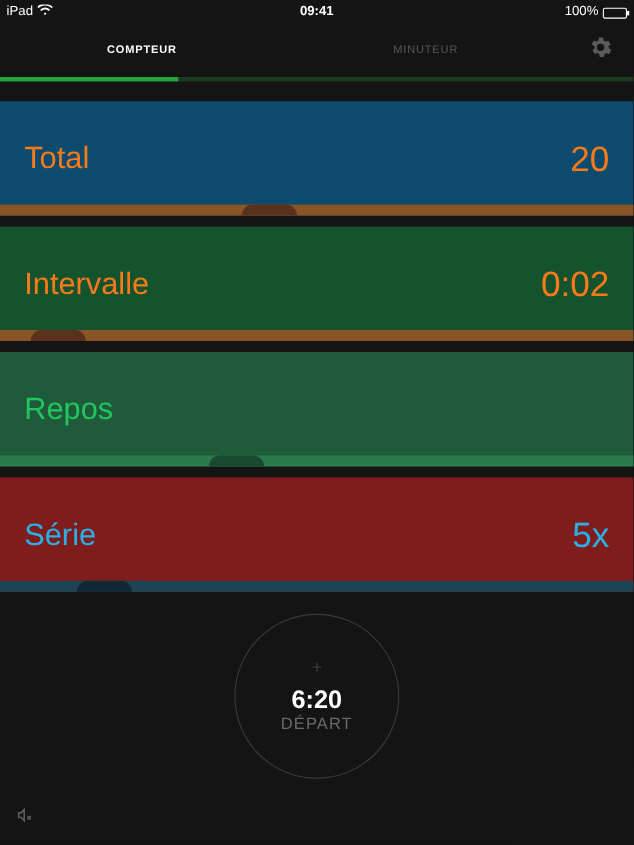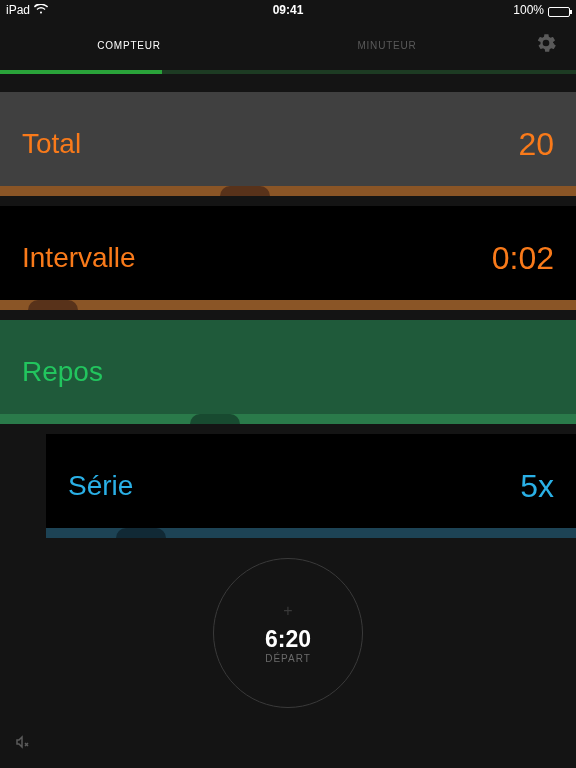--- a/index.html
+++ b/index.html
@@ -10,60 +10,60 @@
   .status-left, .status-right { display: flex; align-items: flex-end; gap: 4px; }
   .status-center { position: absolute; left: 50%; transform: translateX(-50%); font-weight: 600; }
   .wifi-icon { width: 14px; height: 10px; }
   .battery-icon { width: 22px; height: 10px; border: 1px solid #fff; border-radius: 2px; position: relative; }
   .battery-icon::after { content: ''; position: absolute; right: -3px; top: 2px; width: 2px; height: 4px; background: #fff; }
   .battery-fill { background: #fff; width: 100%; height: 100%; }
 
   
   .tabbar { height: 50px; display: flex; align-items: center; position: relative; }
   .tab { flex: 1; text-align: center; font-size: 10px; letter-spacing: 0.8px; color: #5a5a5a; font-weight: 400; }
-  .tab.active { color: #fff; font-weight: 400; }
+  .tab.active { color: #fff; font-weight: 700; }
   .gear-slot { width: 60px; display: flex; justify-content: center; align-items: center; }
   .gear-icon svg { width: 20px; height: 20px; fill: #5a5a5a; }
   .tab-indicator-row { height: 4px; background: #1d3b23; position: relative; }
   .tab-indicator { position: absolute; left: 0; top: 0; height: 4px; width: 162px; background: #2aa33a; }
 
   
   .rows { padding: 18px 0 0 0; }
   .row { height: 104px; margin-bottom: 10px; position: relative; display: flex; align-items: center; justify-content: space-between; padding: 0 22px; }
   .row-label { font-size: 28px; font-weight: 400; }
   .row-value { font-size: 32px; font-weight: 400; text-align: right; }
   .row-track { position: absolute; left: 0; right: 0; bottom: 0; height: 10px; }
   .row-handle { position: absolute; bottom: 0; width: 50px; height: 10px; border-radius: 10px 10px 0 0; }
 
-  .row-total { background: #404040; }
+  .row-total { background: #0c4a6e; }
   .row-total .row-label, .row-total .row-value { color: #f97a1a; }
   .row-total .row-track { background: #8a5526; }
   .row-total .row-handle { background: #58321a; left: 220px; }
 
-  .row-intervalle { background: #000000; }
+  .row-intervalle { background: #14532d; }
   .row-intervalle .row-label, .row-intervalle .row-value { color: #f97a1a; }
   .row-intervalle .row-track { background: #8a5526; }
   .row-intervalle .row-handle { background: #58321a; left: 28px; }
 
   .row-repos { background: #1f5a3a; }
   .row-repos .row-label, .row-repos .row-value { color: #22c55e; }
   .row-repos .row-track { background: #2a7a4a; }
   .row-repos .row-handle { background: #184a30; left: 190px; }
 
-  .row-serie { background: #000000; margin-left: 46px; }
+  .row-serie { background: #7f1d1d; }
   .row-serie .row-label, .row-serie .row-value { color: #2ab0e6; }
   .row-serie .row-track { background: #1d4355; }
   .row-serie .row-handle { background: #112935; left: 70px; }
 
   
   .bottom-area { display: flex; justify-content: center; margin-top: 20px; position: relative; }
   .start-circle { width: 150px; height: 150px; border-radius: 50%; border: 1px solid #3a3a3a; display: flex; flex-direction: column; justify-content: center; align-items: center; background: #141414; }
   .plus-mark { color: #3a3a3a; font-size: 16px; margin-bottom: 6px; }
   .start-time { color: #fff; font-size: 23px; font-weight: 700; }
-  .start-label { color: #6a6a6a; font-size: 10px; letter-spacing: 1px; margin-top: 0; }
+  .start-label { color: #6a6a6a; font-size: 15px; letter-spacing: 1px; margin-top: 0; }
 
   .corner-icon { position: absolute; left: 14px; bottom: 14px; }
   .corner-icon svg { width: 16px; height: 16px; fill: #5a5a5a; }
 </style>
 </head>
 <body>
 
 <div class="status-bar">
   <div class="status-left">
     <span>iPad</span>

